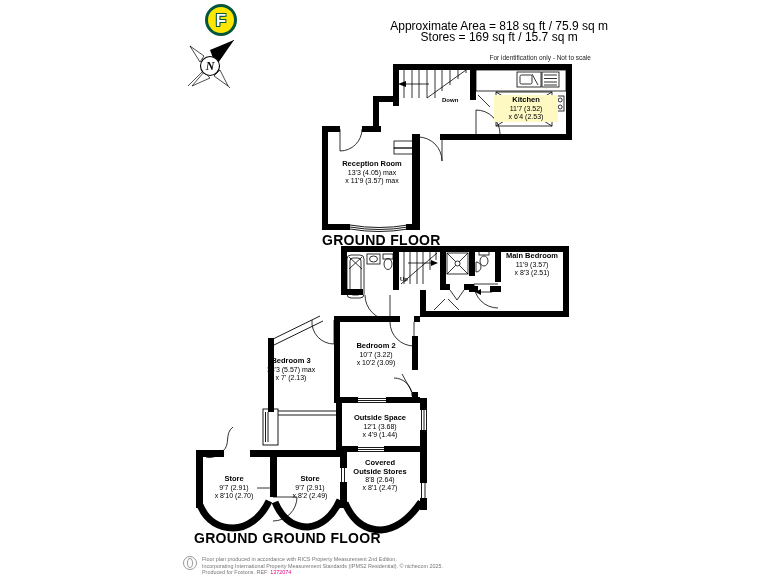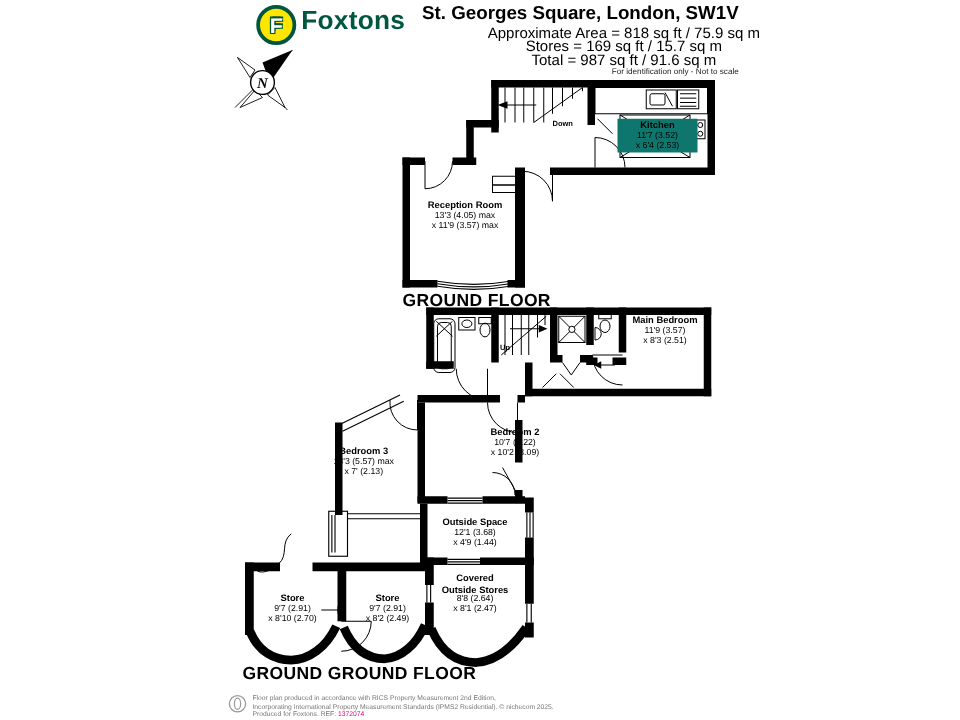--- a/index.html
+++ b/index.html
@@ -11,21 +11,21 @@
   .logo-f{font-weight:bold;font-size:17px;color:#fff;line-height:1;
           text-shadow:1px 1px 0 #00563F,-1px -1px 0 #00563F,1px -1px 0 #00563F,-1px 1px 0 #00563F;}
   .brand{position:absolute;left:241px;top:5px;font-size:21px;font-weight:bold;color:#00563F;letter-spacing:.2px;}
   .title{position:absolute;right:177px;top:2px;font-size:15px;font-weight:bold;white-space:nowrap;}
   .arealines{position:absolute;right:160px;top:21px;text-align:center;font-size:12px;line-height:11px;}
   .disclaimer{position:absolute;right:177px;top:54px;text-align:right;font-size:6.5px;color:#222;}
   
   .room-label{position:absolute;text-align:center;}
   .room-label .rn{display:block;font-size:7.5px;font-weight:bold;line-height:8.5px;}
   .room-label .rd{display:block;font-size:7px;line-height:8px;}
-  .room-label.bg{background:#0f766e;padding:1px 2px;}
+  .room-label.bg{background:#fef9c3;padding:1px 2px;}
   .floor-label{position:absolute;font-size:14px;font-weight:bold;letter-spacing:.3px;}
   .stair-label{position:absolute;font-size:6px;font-weight:bold;}
   .compass-n{position:absolute;left:202px;top:59px;width:16px;text-align:center;
              font-family:"Liberation Serif",serif;font-style:italic;font-weight:bold;font-size:12px;}
   
   .foot-icon{position:absolute;left:183px;top:556px;width:12px;height:12px;border:1px solid #999;
              border-radius:50%;display:flex;align-items:center;justify-content:center;}
   .foot-icon span{display:block;width:4px;height:8px;border:1px solid #999;border-radius:50%;}
   .footer-text{position:absolute;left:202px;top:556px;font-size:5.4px;line-height:6.6px;color:#777;}
   .ref{color:#E5007D;}
@@ -251,26 +251,23 @@
       <polygon points="8,50 20,36 26,42"></polygon>
       <polygon points="44,50 30,40 36,34"></polygon>
       <polygon points="50,4 26,14 32,30" fill="#000" stroke="none"></polygon>
       <circle cx="26" cy="30" r="9.5" fill="#fff" stroke="#000" stroke-width="1.1"></circle>
     </g>
   </svg>
 
   <div class="logo-circle">
     <span class="logo-f">F</span>
   </div>
-  <div class="brand">Foxtons</div>
-  <div class="title">St. Georges Square, London, SW1V</div>
   <div class="arealines">
     <div>Approximate Area = 818 sq ft / 75.9 sq m</div>
     <div>Stores = 169 sq ft / 15.7 sq m</div>
-    <div>Total = 987 sq ft / 91.6 sq m</div>
   </div>
   <div class="disclaimer">For identification only - Not to scale</div>
   <div class="compass-n">N</div>
 
   <div class="room-label bg" style="left:494px;top:95px;width:60px;">
     <span class="rn">Kitchen</span>
     <span class="rd">11'7 (3.52)</span>
     <span class="rd">x 6'4 (2.53)</span>
   </div>
   <div class="room-label" style="left:332px;top:160px;width:80px;">
@@ -279,21 +276,21 @@
     <span class="rd">x 11'9 (3.57) max</span>
   </div>
   <div class="stair-label" style="left:442px;top:97px;">Down</div>
   <div class="floor-label" style="left:322px;top:232px;">GROUND FLOOR</div>
 
   <div class="room-label" style="left:497px;top:252px;width:70px;">
     <span class="rn">Main Bedroom</span>
     <span class="rd">11'9 (3.57)</span>
     <span class="rd">x 8'3 (2.51)</span>
   </div>
-  <div class="room-label" style="left:341px;top:342px;width:70px;margin-left:36px;">
+  <div class="room-label" style="left:341px;top:342px;width:70px;">
     <span class="rn">Bedroom 2</span>
     <span class="rd">10'7 (3.22)</span>
     <span class="rd">x 10'2 (3.09)</span>
   </div>
   <div class="room-label" style="left:256px;top:357px;width:70px;">
     <span class="rn">Bedroom 3</span>
     <span class="rd">18'3 (5.57) max</span>
     <span class="rd">x 7' (2.13)</span>
   </div>
   <div class="room-label" style="left:345px;top:414px;width:70px;">

